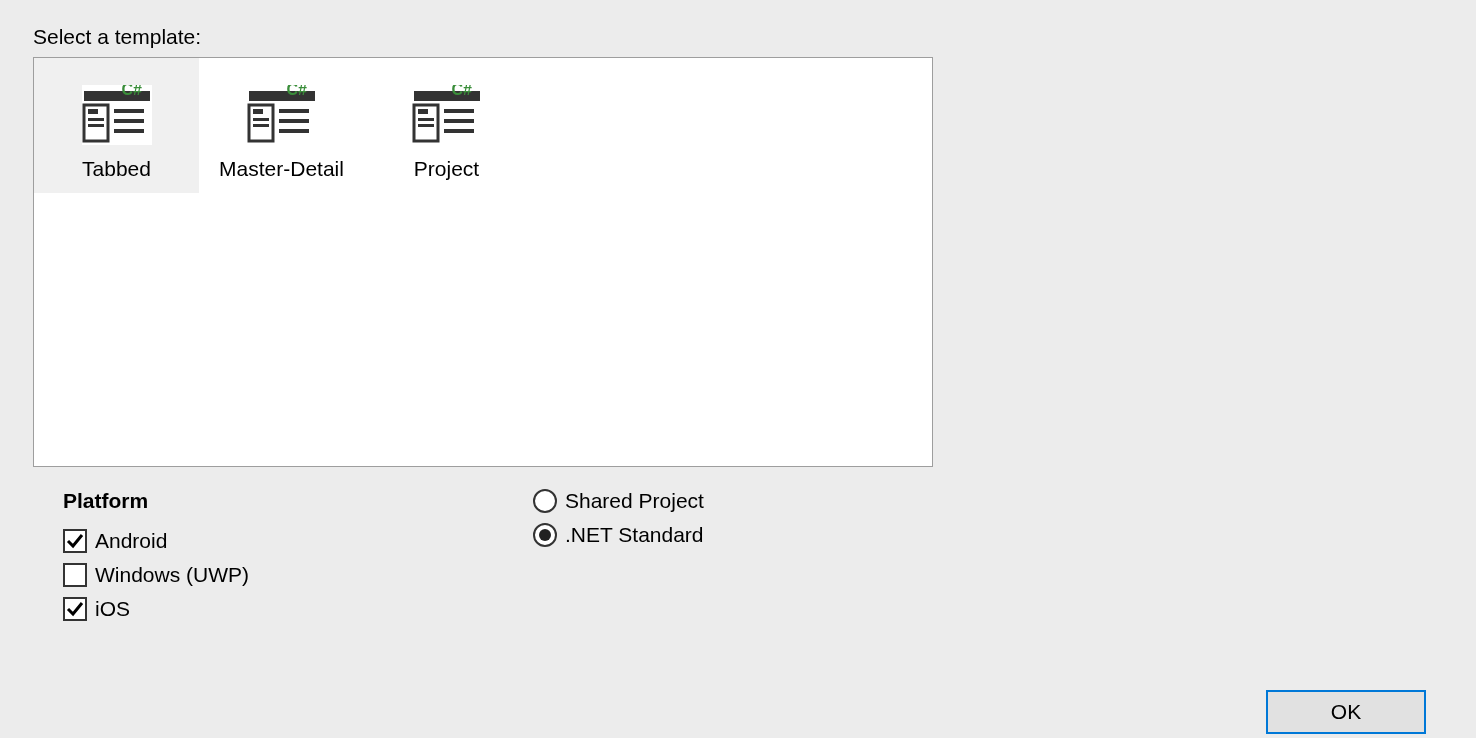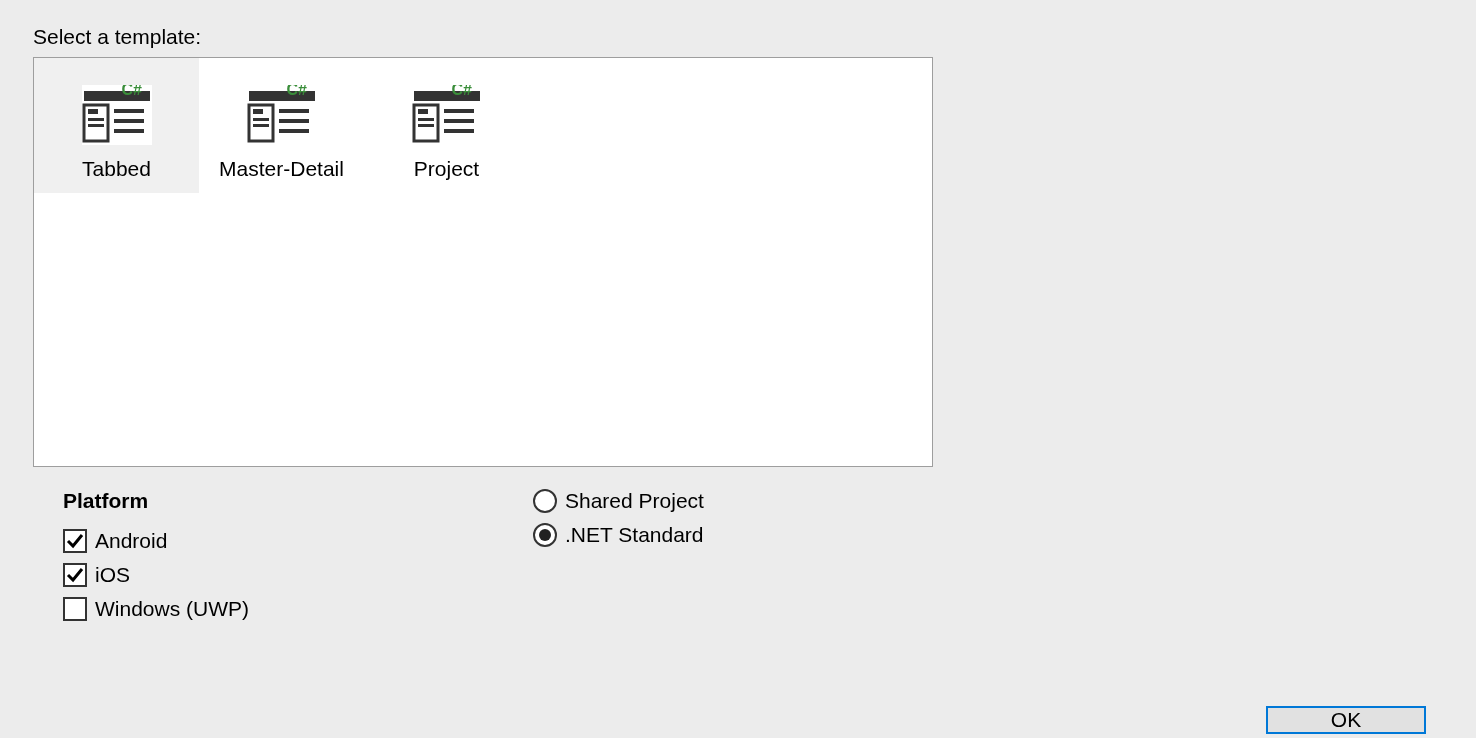--- a/index.html
+++ b/index.html
@@ -139,21 +139,21 @@
     }
     .buttons-row {
       position: absolute;
       right: 25px;
       bottom: 4px;
       display: flex;
       gap: 14px;
     }
     .btn {
       width: 160px;
-      height: 28px;
+      height: 44px;
       background: #e1e1e1;
       border: 1px solid #adadad;
       font-size: 21px;
       cursor: pointer;
       display: flex;
       align-items: center;
       justify-content: center;
     }
     .btn.primary {
       border: 2px solid #0078d7;
@@ -234,31 +234,31 @@
       <div class="opt-row">
         <div class="checkbox">
           <svg width="18" height="18" viewBox="0 0 18 18">
               <polyline points="2,9 7,14 16,3" fill="none" stroke="#000" stroke-width="3"></polyline>
             </svg>
         </div>
         <span>Android</span>
       </div>
 
       <div class="opt-row">
+        <div class="checkbox"></div>
+        <span>Windows (UWP)</span>
+      </div>
+
+      <div class="opt-row">
         <div class="checkbox">
           <svg width="18" height="18" viewBox="0 0 18 18">
               <polyline points="2,9 7,14 16,3" fill="none" stroke="#000" stroke-width="3"></polyline>
             </svg>
         </div>
         <span>iOS</span>
-      </div>
-
-      <div class="opt-row">
-        <div class="checkbox"></div>
-        <span>Windows (UWP)</span>
       </div>
     </div>
 
     <div class="strategy-col">
 
       <div class="opt-row">
         <div class="radio"></div>
         <span>Shared Project</span>
       </div>
 

